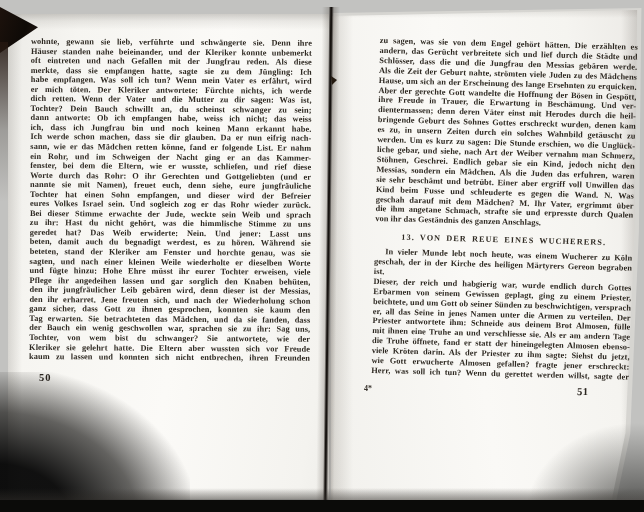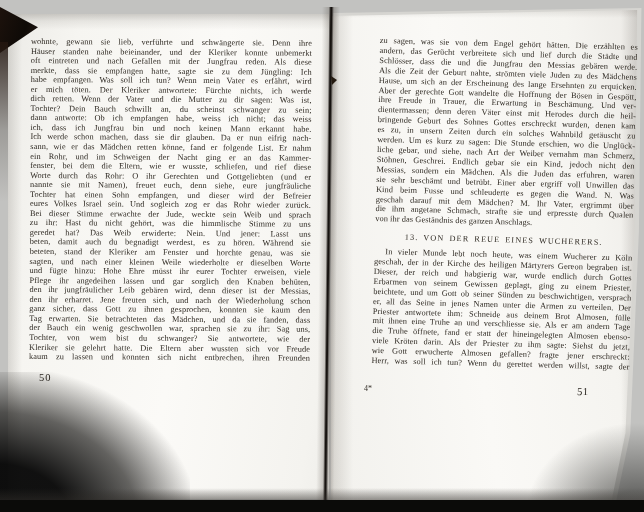--- a/index.html
+++ b/index.html
@@ -1,20 +1,21 @@
 <!DOCTYPE html>
 <html><head>
 <meta charset="utf-8">
 <style>
   html,body { margin:0; padding:0; background:#888; }
   .stage {
     position:relative; width:644px; height:512px; overflow:hidden;
     background: linear-gradient(180deg, #dadad8 0%, #cccccа 25%, #c2c2c0 55%, #b0b0ae 85%, #a2a2a0 100%);
     background-color:#c2c2c0;
     font-family:"Liberation Serif", serif;
+    font-weight:bold;
   }
   
   .page-under {
     position:absolute; left:333px; top:8px; width:309px; height:495px;
     background:#d6d5d1;
     clip-path: polygon(0% 1%, 99.8% 0%, 99% 45%, 96.2% 86%, 91.5% 100%, 0% 100%);
   }
   .page-left {
     position:absolute; left:8px; top:14px; width:321px; height:485px;
     background: linear-gradient(100deg, #ecebe7 0%, #f6f5f1 18%, #fbfaf7 55%, #f4f3ef 92%, #efeeea 100%);

